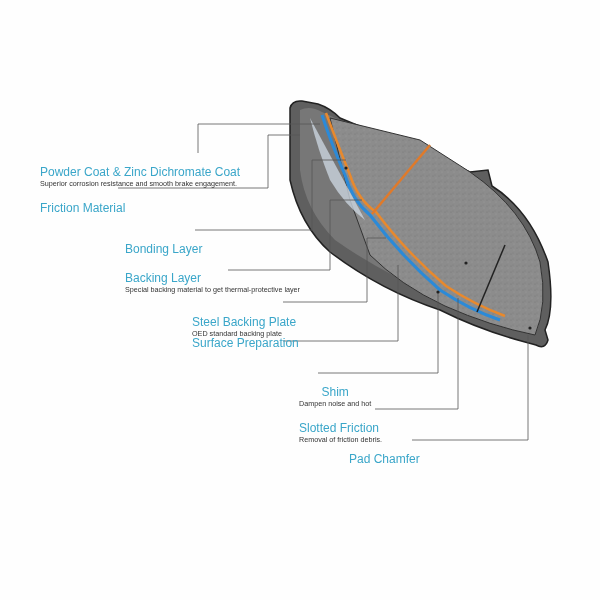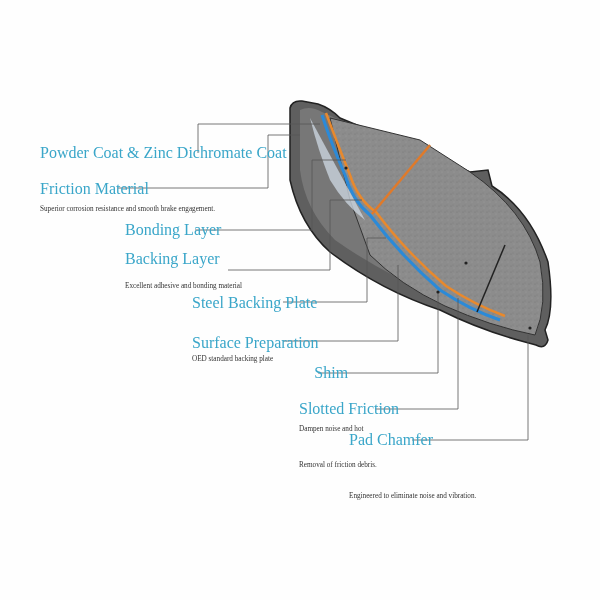--- a/index.html
+++ b/index.html
@@ -1,19 +1,19 @@
 <!DOCTYPE html>
 <html><head>
 <meta charset="utf-8">
 <style>
   html,body{margin:0;padding:0;}
   body{width:600px;height:600px;background:#fefefe;position:relative;overflow:hidden;font-family:"DejaVu Sans",sans-serif;}
   .label{position:absolute;}
-  .title{font-family:Liberation Serif, serif;font-size:16px;color:#3aa6c9;white-space:nowrap;line-height:13px;}
-  .desc{font-family:Liberation Serif, serif;font-size:7.2px;color:#333;white-space:nowrap;line-height:10px;margin-top:45px;}
+  .title{font-family:Liberation Sans, sans-serif;font-size:12px;color:#3aa6c9;white-space:nowrap;line-height:13px;margin-top:20px;}
+  .desc{font-family:Liberation Sans, sans-serif;font-size:7.2px;color:#333;white-space:nowrap;line-height:10px;}
   svg{position:absolute;left:0;top:0;}
 </style>
 </head>
 <body>
 
 <svg width="600" height="600">
   <defs>
     <pattern id="grain" width="6" height="6" patternUnits="userSpaceOnUse">
       <rect width="6" height="6" fill="#8c8c8c"></rect>
       <circle cx="1" cy="2" r="0.6" fill="#777"></circle>
@@ -55,36 +55,35 @@
 
 <div class="label" style="left:40px;top:146px;">
   <div class="title">Powder Coat &amp; Zinc Dichromate Coat</div>
   <div class="desc">Superior corrosion resistance and smooth brake engagement.</div>
 </div>
 <div class="label" style="left:40px;top:182px;">
   <div class="title">Friction Material</div>
 </div>
 <div class="label" style="left:125px;top:223px;">
   <div class="title">Bonding Layer</div>
-  <div class="desc">Excellent adhesive and bonding material</div>
 </div>
 <div class="label" style="left:125px;top:252px;">
   <div class="title">Backing Layer</div>
+  <div class="desc">Special backing material to get thermal-protective layer</div>
 </div>
 <div class="label" style="left:192px;top:296px;">
   <div class="title">Steel Backing Plate</div>
   <div class="desc">OED standard backing plate</div>
 </div>
-<div class="label" style="left:192px;top:336px;">
+<div class="label" style="left:192px;top:317px;">
   <div class="title">Surface Preparation</div>
 </div>
 <div class="label" style="left:299px;top:366px;text-align:center;">
   <div class="title">Shim</div>
   <div class="desc">Dampen noise and hot</div>
 </div>
 <div class="label" style="left:299px;top:402px;">
   <div class="title">Slotted Friction</div>
   <div class="desc">Removal of friction debris.</div>
 </div>
 <div class="label" style="left:349px;top:433px;">
   <div class="title">Pad Chamfer</div>
-  <div class="desc">Engineered to eliminate noise and vibration.</div>
 </div>
 
 </body></html>

